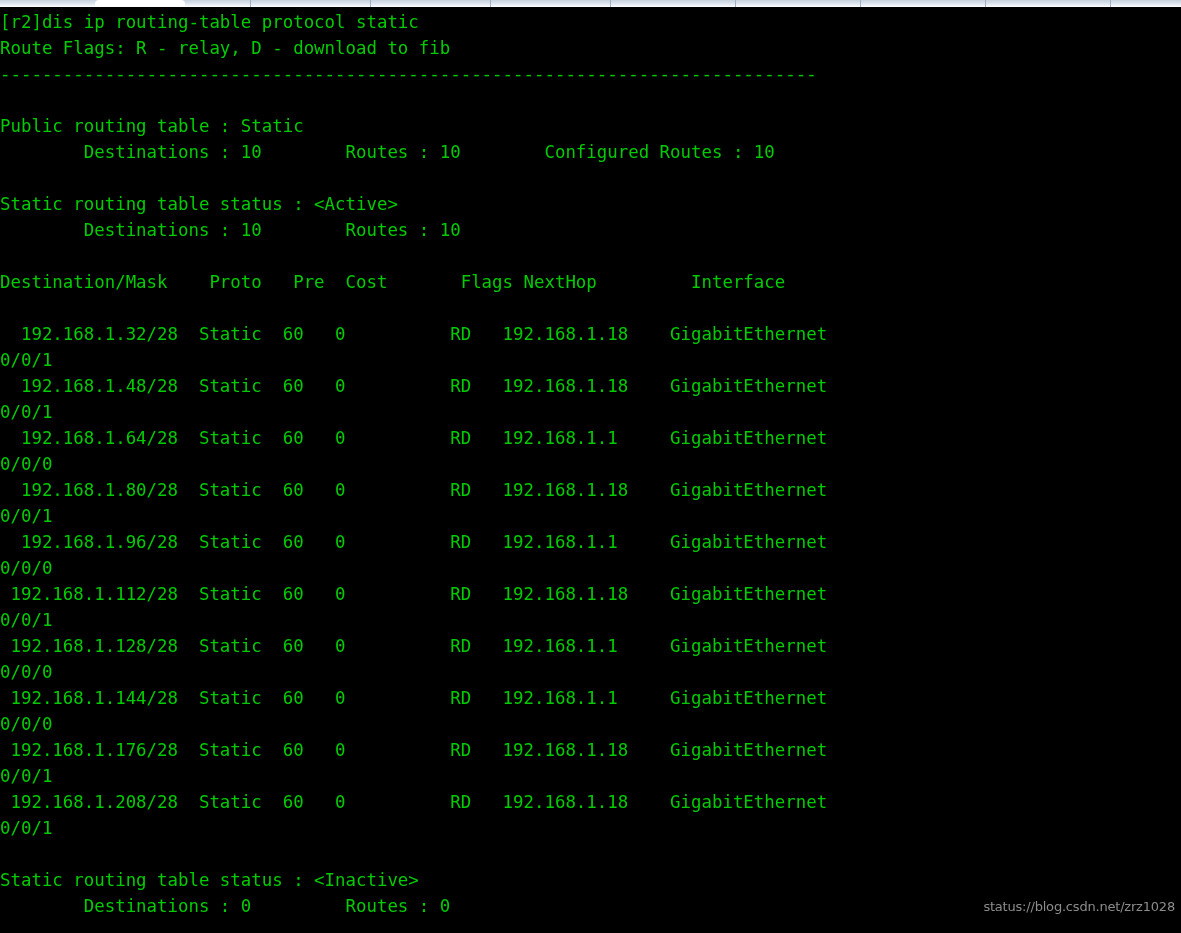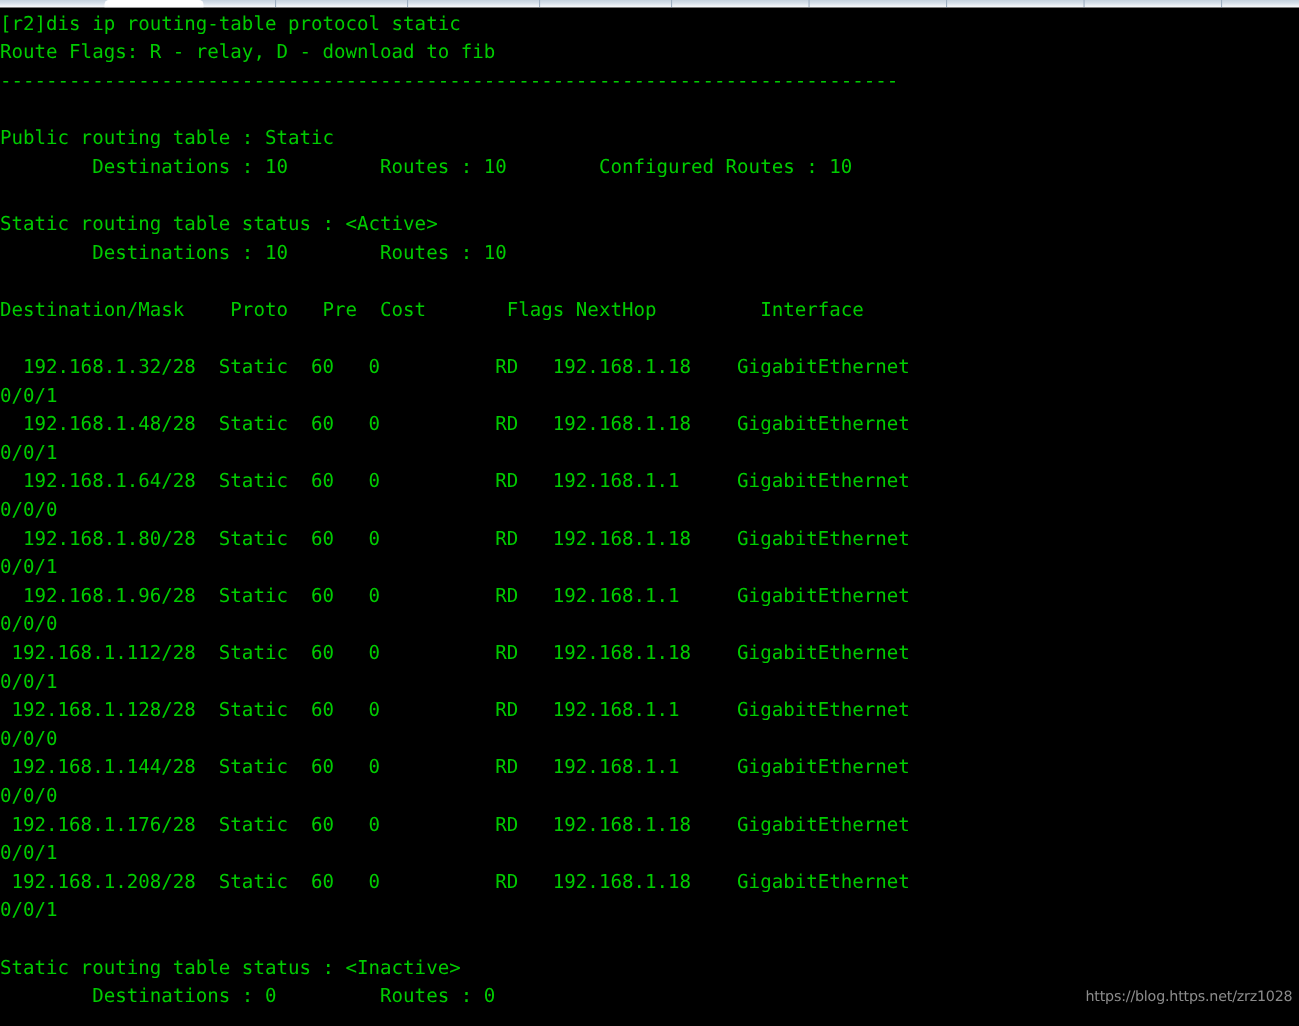--- a/index.html
+++ b/index.html
@@ -101,13 +101,13 @@
     <div class="tab-divider" style="left: 860px;"></div>
     <div class="tab-divider" style="left: 985px;"></div>
     <div class="tab-divider" style="left: 1110px;"></div>
   </div>
 <div id="chrome-bottom-edge"></div>
 
 <div id="terminal" style="background: rgb(0, 0, 0);">
   <pre id="terminal-output" style="color: rgb(0, 204, 0);"><span class="term-line">[r2]dis ip routing-table protocol static</span><span class="term-line">Route Flags: R - relay, D - download to fib</span><span class="term-line">------------------------------------------------------------------------------</span><span class="term-line"></span><span class="term-line">Public routing table : Static</span><span class="term-line">        Destinations : 10        Routes : 10        Configured Routes : 10</span><span class="term-line"></span><span class="term-line">Static routing table status : &lt;Active&gt;</span><span class="term-line">        Destinations : 10        Routes : 10</span><span class="term-line"></span><span class="term-line">Destination/Mask    Proto   Pre  Cost       Flags NextHop         Interface</span><span class="term-line"></span><span class="term-line">  192.168.1.32/28  Static  60   0          RD   192.168.1.18    GigabitEthernet</span><span class="term-line">0/0/1</span><span class="term-line">  192.168.1.48/28  Static  60   0          RD   192.168.1.18    GigabitEthernet</span><span class="term-line">0/0/1</span><span class="term-line">  192.168.1.64/28  Static  60   0          RD   192.168.1.1     GigabitEthernet</span><span class="term-line">0/0/0</span><span class="term-line">  192.168.1.80/28  Static  60   0          RD   192.168.1.18    GigabitEthernet</span><span class="term-line">0/0/1</span><span class="term-line">  192.168.1.96/28  Static  60   0          RD   192.168.1.1     GigabitEthernet</span><span class="term-line">0/0/0</span><span class="term-line"> 192.168.1.112/28  Static  60   0          RD   192.168.1.18    GigabitEthernet</span><span class="term-line">0/0/1</span><span class="term-line"> 192.168.1.128/28  Static  60   0          RD   192.168.1.1     GigabitEthernet</span><span class="term-line">0/0/0</span><span class="term-line"> 192.168.1.144/28  Static  60   0          RD   192.168.1.1     GigabitEthernet</span><span class="term-line">0/0/0</span><span class="term-line"> 192.168.1.176/28  Static  60   0          RD   192.168.1.18    GigabitEthernet</span><span class="term-line">0/0/1</span><span class="term-line"> 192.168.1.208/28  Static  60   0          RD   192.168.1.18    GigabitEthernet</span><span class="term-line">0/0/1</span><span class="term-line"></span><span class="term-line">Static routing table status : &lt;Inactive&gt;</span><span class="term-line">        Destinations : 0         Routes : 0</span><span class="term-line"></span></pre>
 </div>
 
-<div id="watermark" style="color: rgb(140, 140, 140);">https://blog.https.net/zrz1028</div>
+<div id="watermark" style="color: rgb(140, 140, 140);">status://blog.csdn.net/zrz1028</div>
 
 </body></html>

